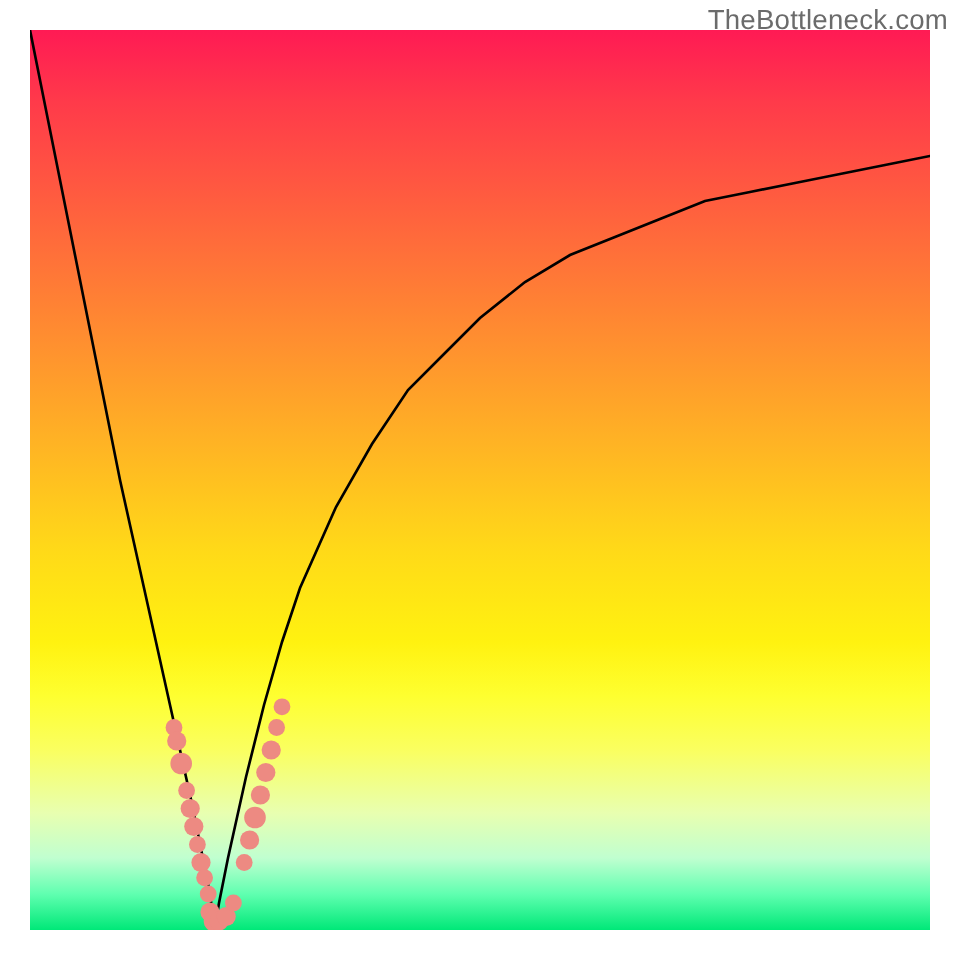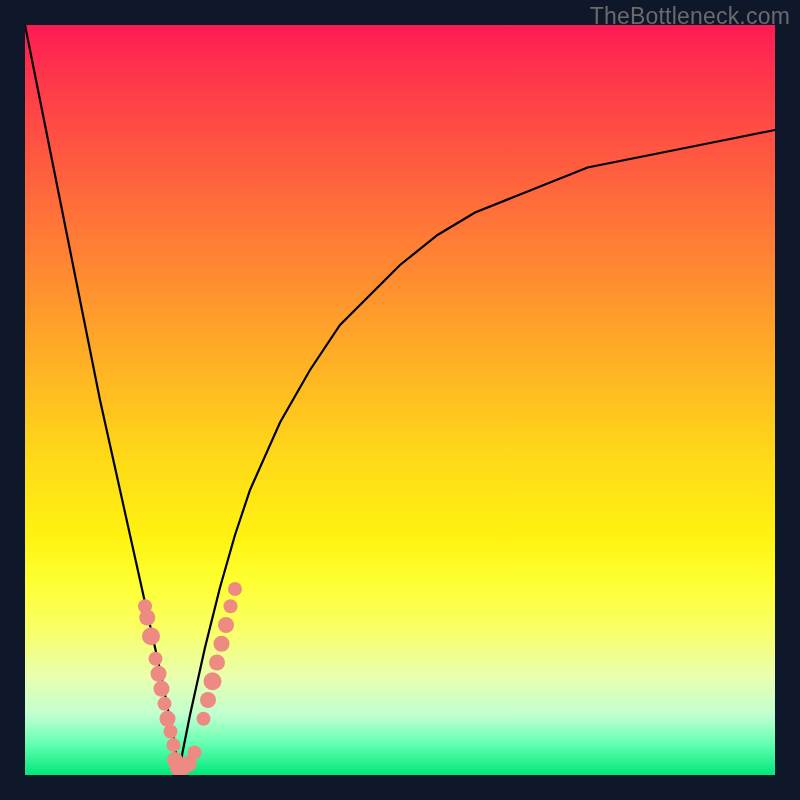--- a/index.html
+++ b/index.html
@@ -10,21 +10,21 @@
     overflow: hidden;
     background: #000;
     font-family: Arial, Helvetica, sans-serif;
   }
   .frame {
     position: absolute;
     top: 0;
     left: 0;
     width: 800px;
     height: 800px;
-    background: #0f172a;
+    background: #ffffff;
   }
   .plot {
     position: absolute;
     top: 25px;
     left: 25px;
     width: 750px;
     height: 750px;
   }
   .gradient {
     position: absolute;

